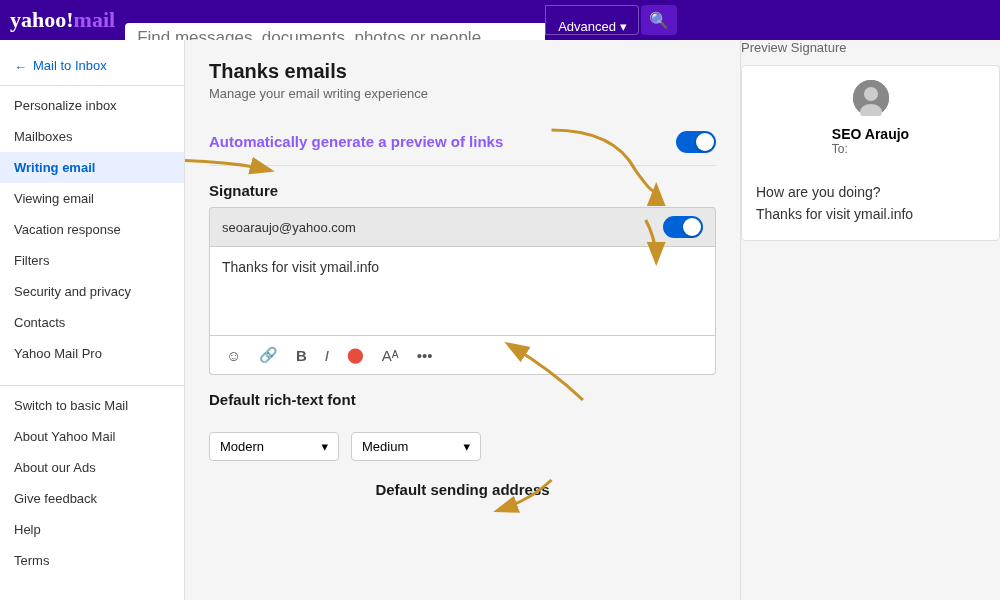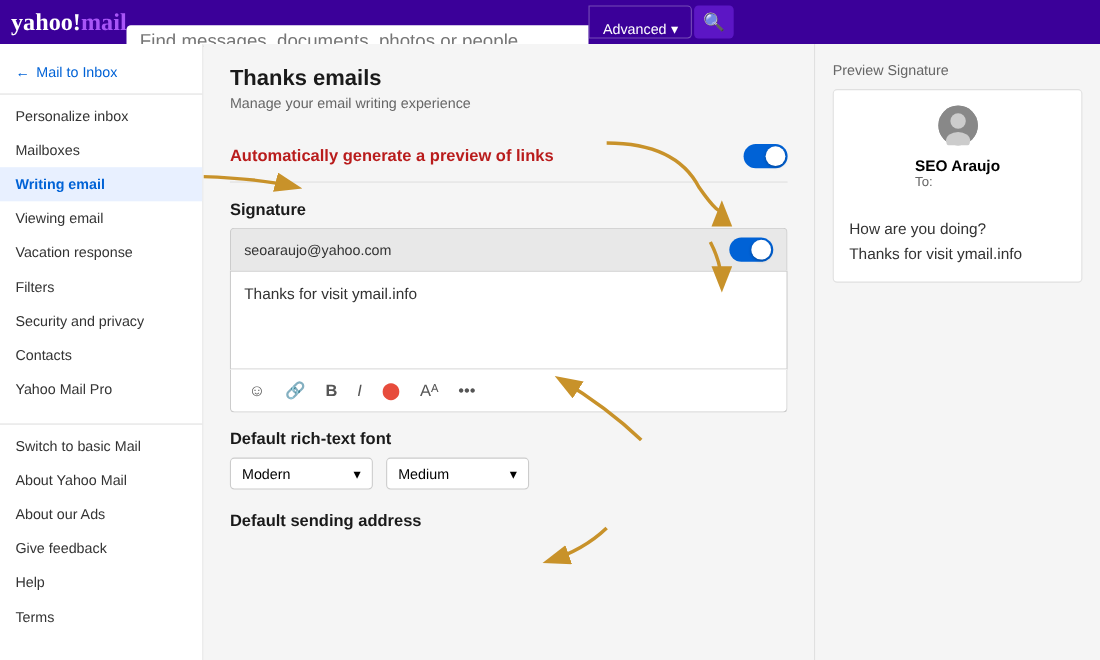--- a/index.html
+++ b/index.html
@@ -11,20 +11,21 @@
       align-items: center;
       background: #3b0099;
       height: 40px;
       padding: 0 10px;
       color: white;
     }
     .yahoo-logo {
       font-size: 22px;
       font-weight: bold;
       color: white;
+      margin-right: 10px;
       font-family: Georgia, serif;
     }
     .yahoo-logo span { color: #a855f7; }
     .search-bar {
       flex: 1;
       height: 30px;
       border: none;
       border-radius: 4px 0 0 4px;
       padding: 0 12px;
       font-size: 17px;
@@ -141,21 +142,21 @@
     .setting-row {
       display: flex;
       align-items: flex-start;
       justify-content: space-between;
       padding: 12px 0;
       border-bottom: 1px solid #e0e0e0;
     }
     .setting-label {
       font-size: 15px;
       font-weight: bold;
-      color: #b91c1c;
+      color: #8b5cf6;
       max-width: 380px;
       line-height: 1.4;
     }
 
     
     .signature-section { margin-top: 16px; }
     .signature-email-row {
       display: flex;
       align-items: center;
       justify-content: space-between;
@@ -193,41 +194,41 @@
       background: none;
       border: none;
       font-size: 15px;
       padding: 2px 4px;
     }
 
     
     .font-row {
       display: flex;
       gap: 12px;
-      margin-top: 8px;
+      margin-top: 24px;
       text-align: center;
     }
     .font-select {
       border: 1px solid #ccc;
       background: white;
       padding: 6px 10px;
       border-radius: 4px;
       font-size: 13px;
       cursor: pointer;
       display: flex;
       align-items: center;
       justify-content: space-between;
       min-width: 130px;
     }
 
     
     .right-panel {
       width: 260px;
       background: #f5f5f5;
-      padding: 16px;
+      padding: 0;
       flex-shrink: 0;
       border-left: 1px solid #e0e0e0;
     }
     .preview-title {
       font-size: 13px;
       color: #666;
       margin-bottom: 10px;
     }
     .preview-card {
       background: white;
@@ -406,21 +407,21 @@
           <span>Modern</span>
           <span>▾</span>
         </div>
         <div class="font-select">
           <span>Medium</span>
           <span>▾</span>
         </div>
       </div>
     </div>
 
-    <div style="margin-top:20px;">
+    <div style="margin-top:20px;text-align:center;">
       <div class="section-heading">Default sending address</div>
     </div>
 
   </div>
 
   <div class="right-panel">
     <div class="preview-title">Preview Signature</div>
     <div class="preview-card">
       <div class="preview-sender-row">
         <div class="avatar">

